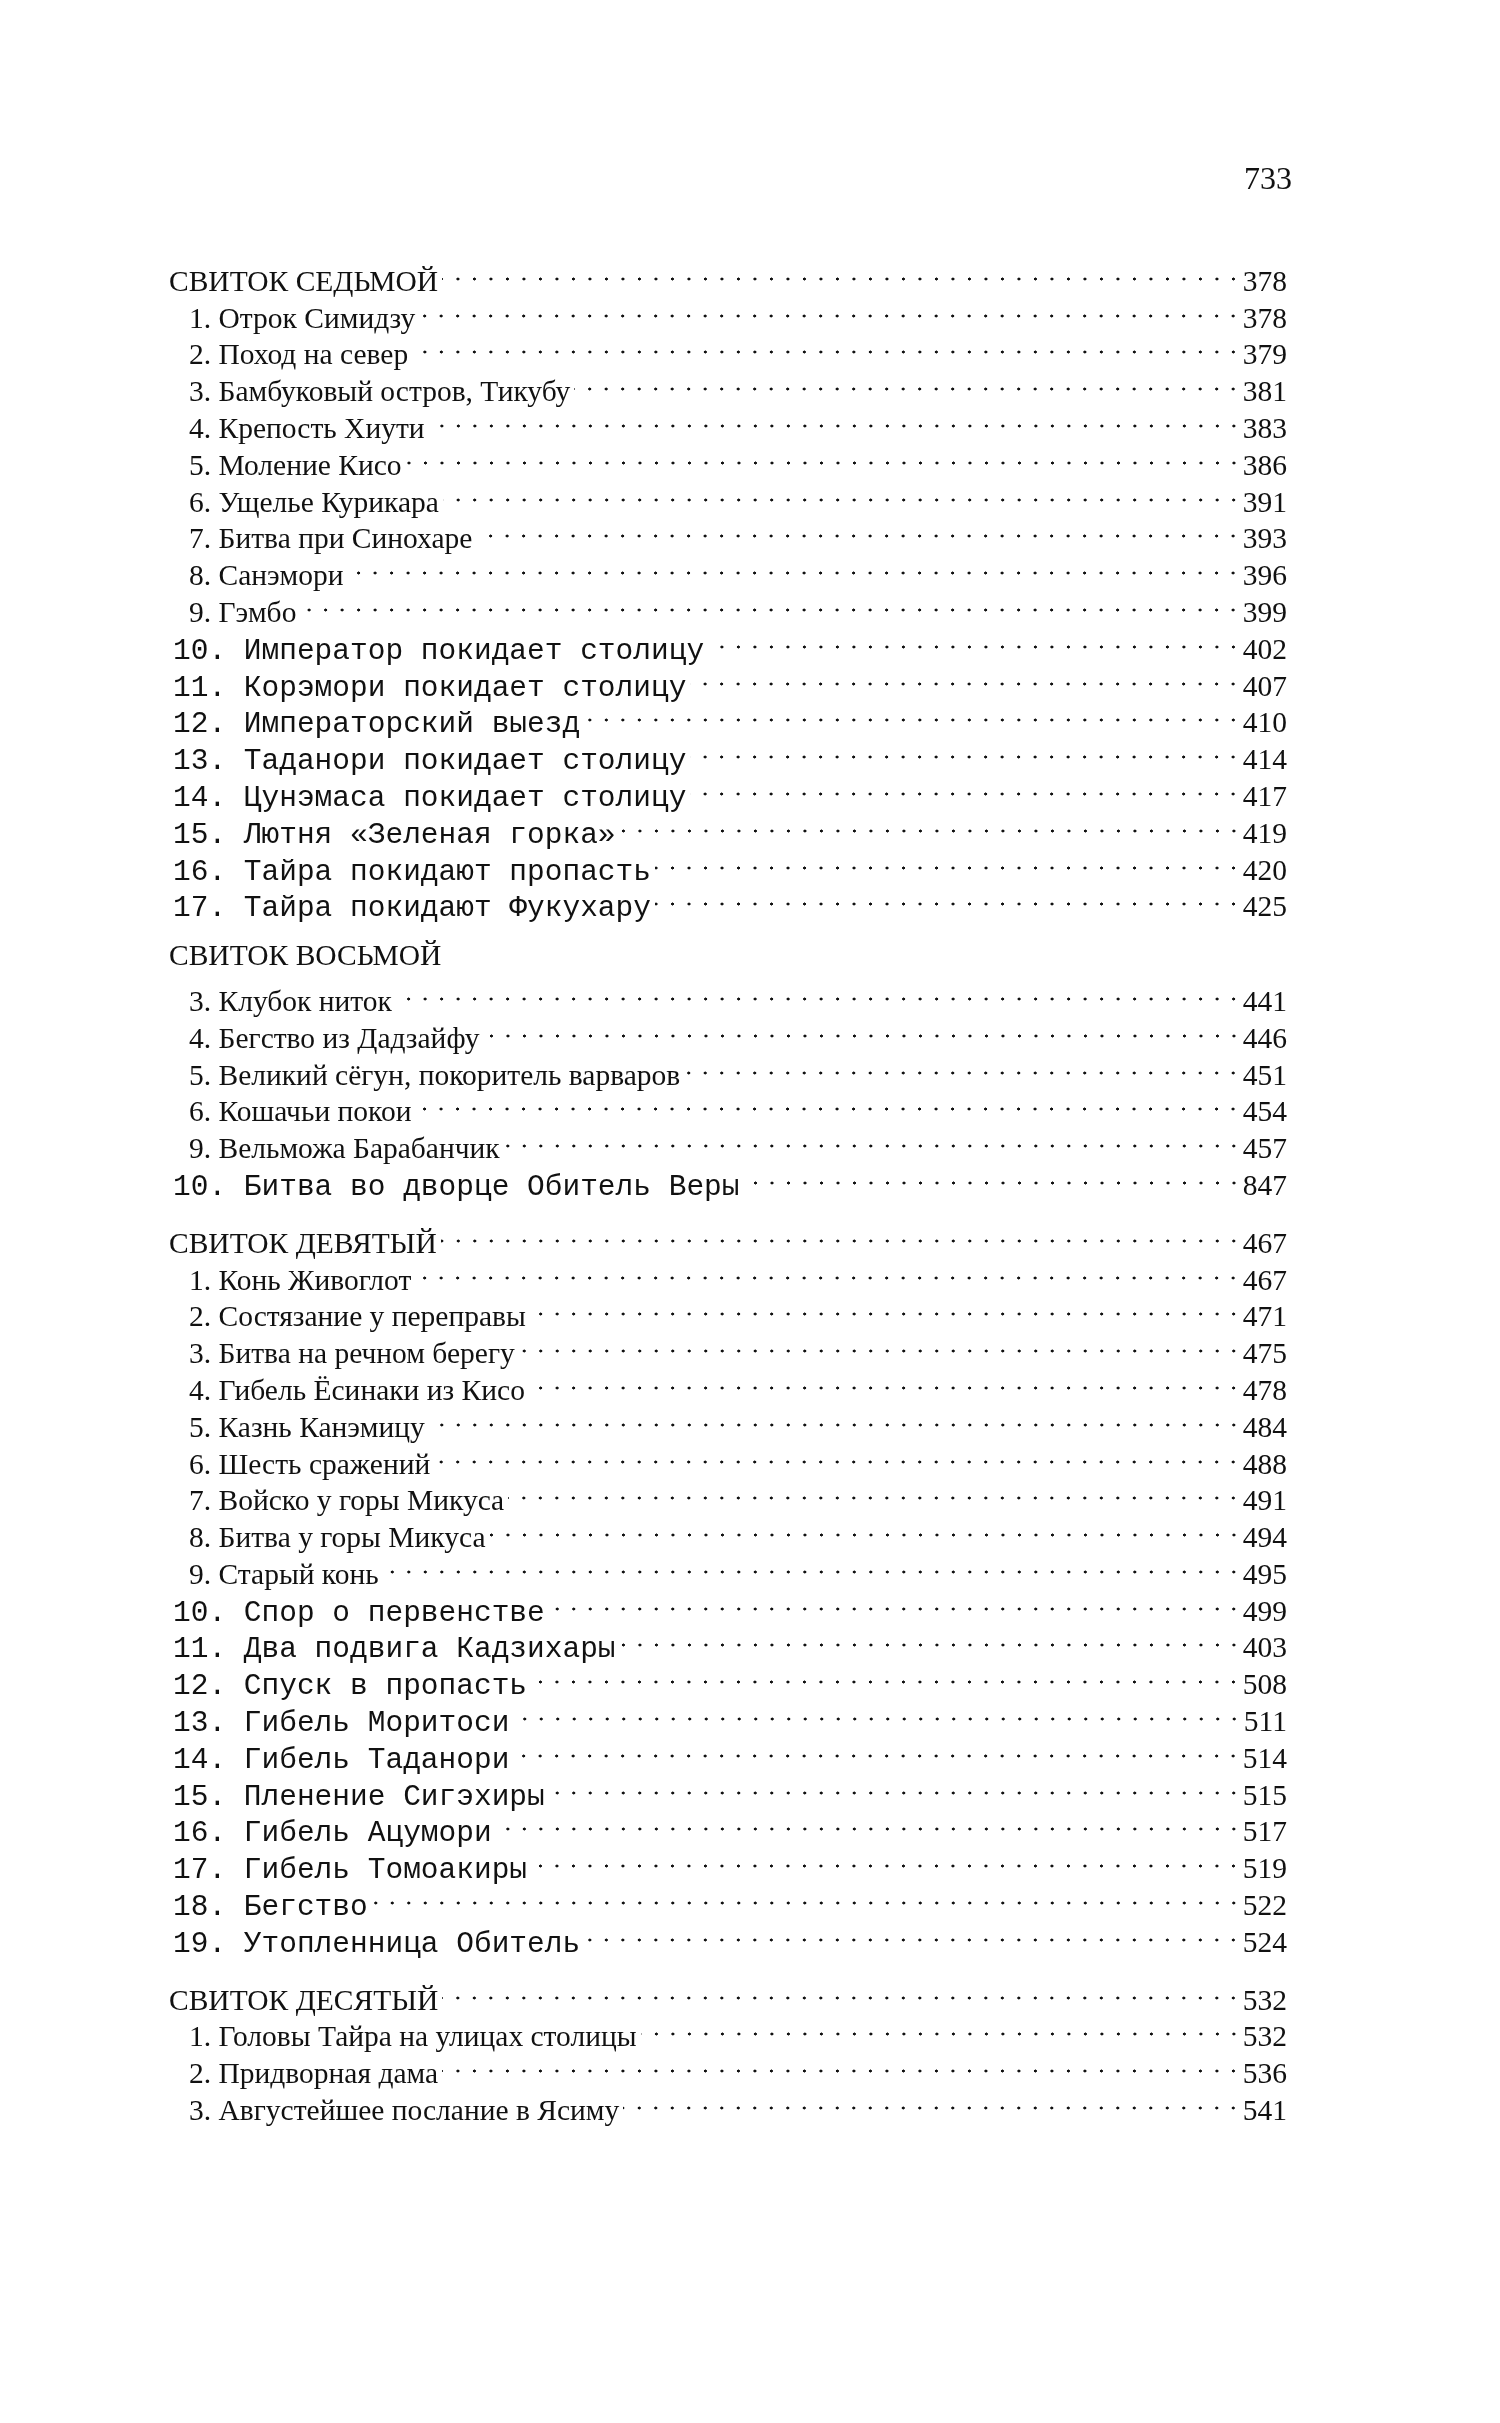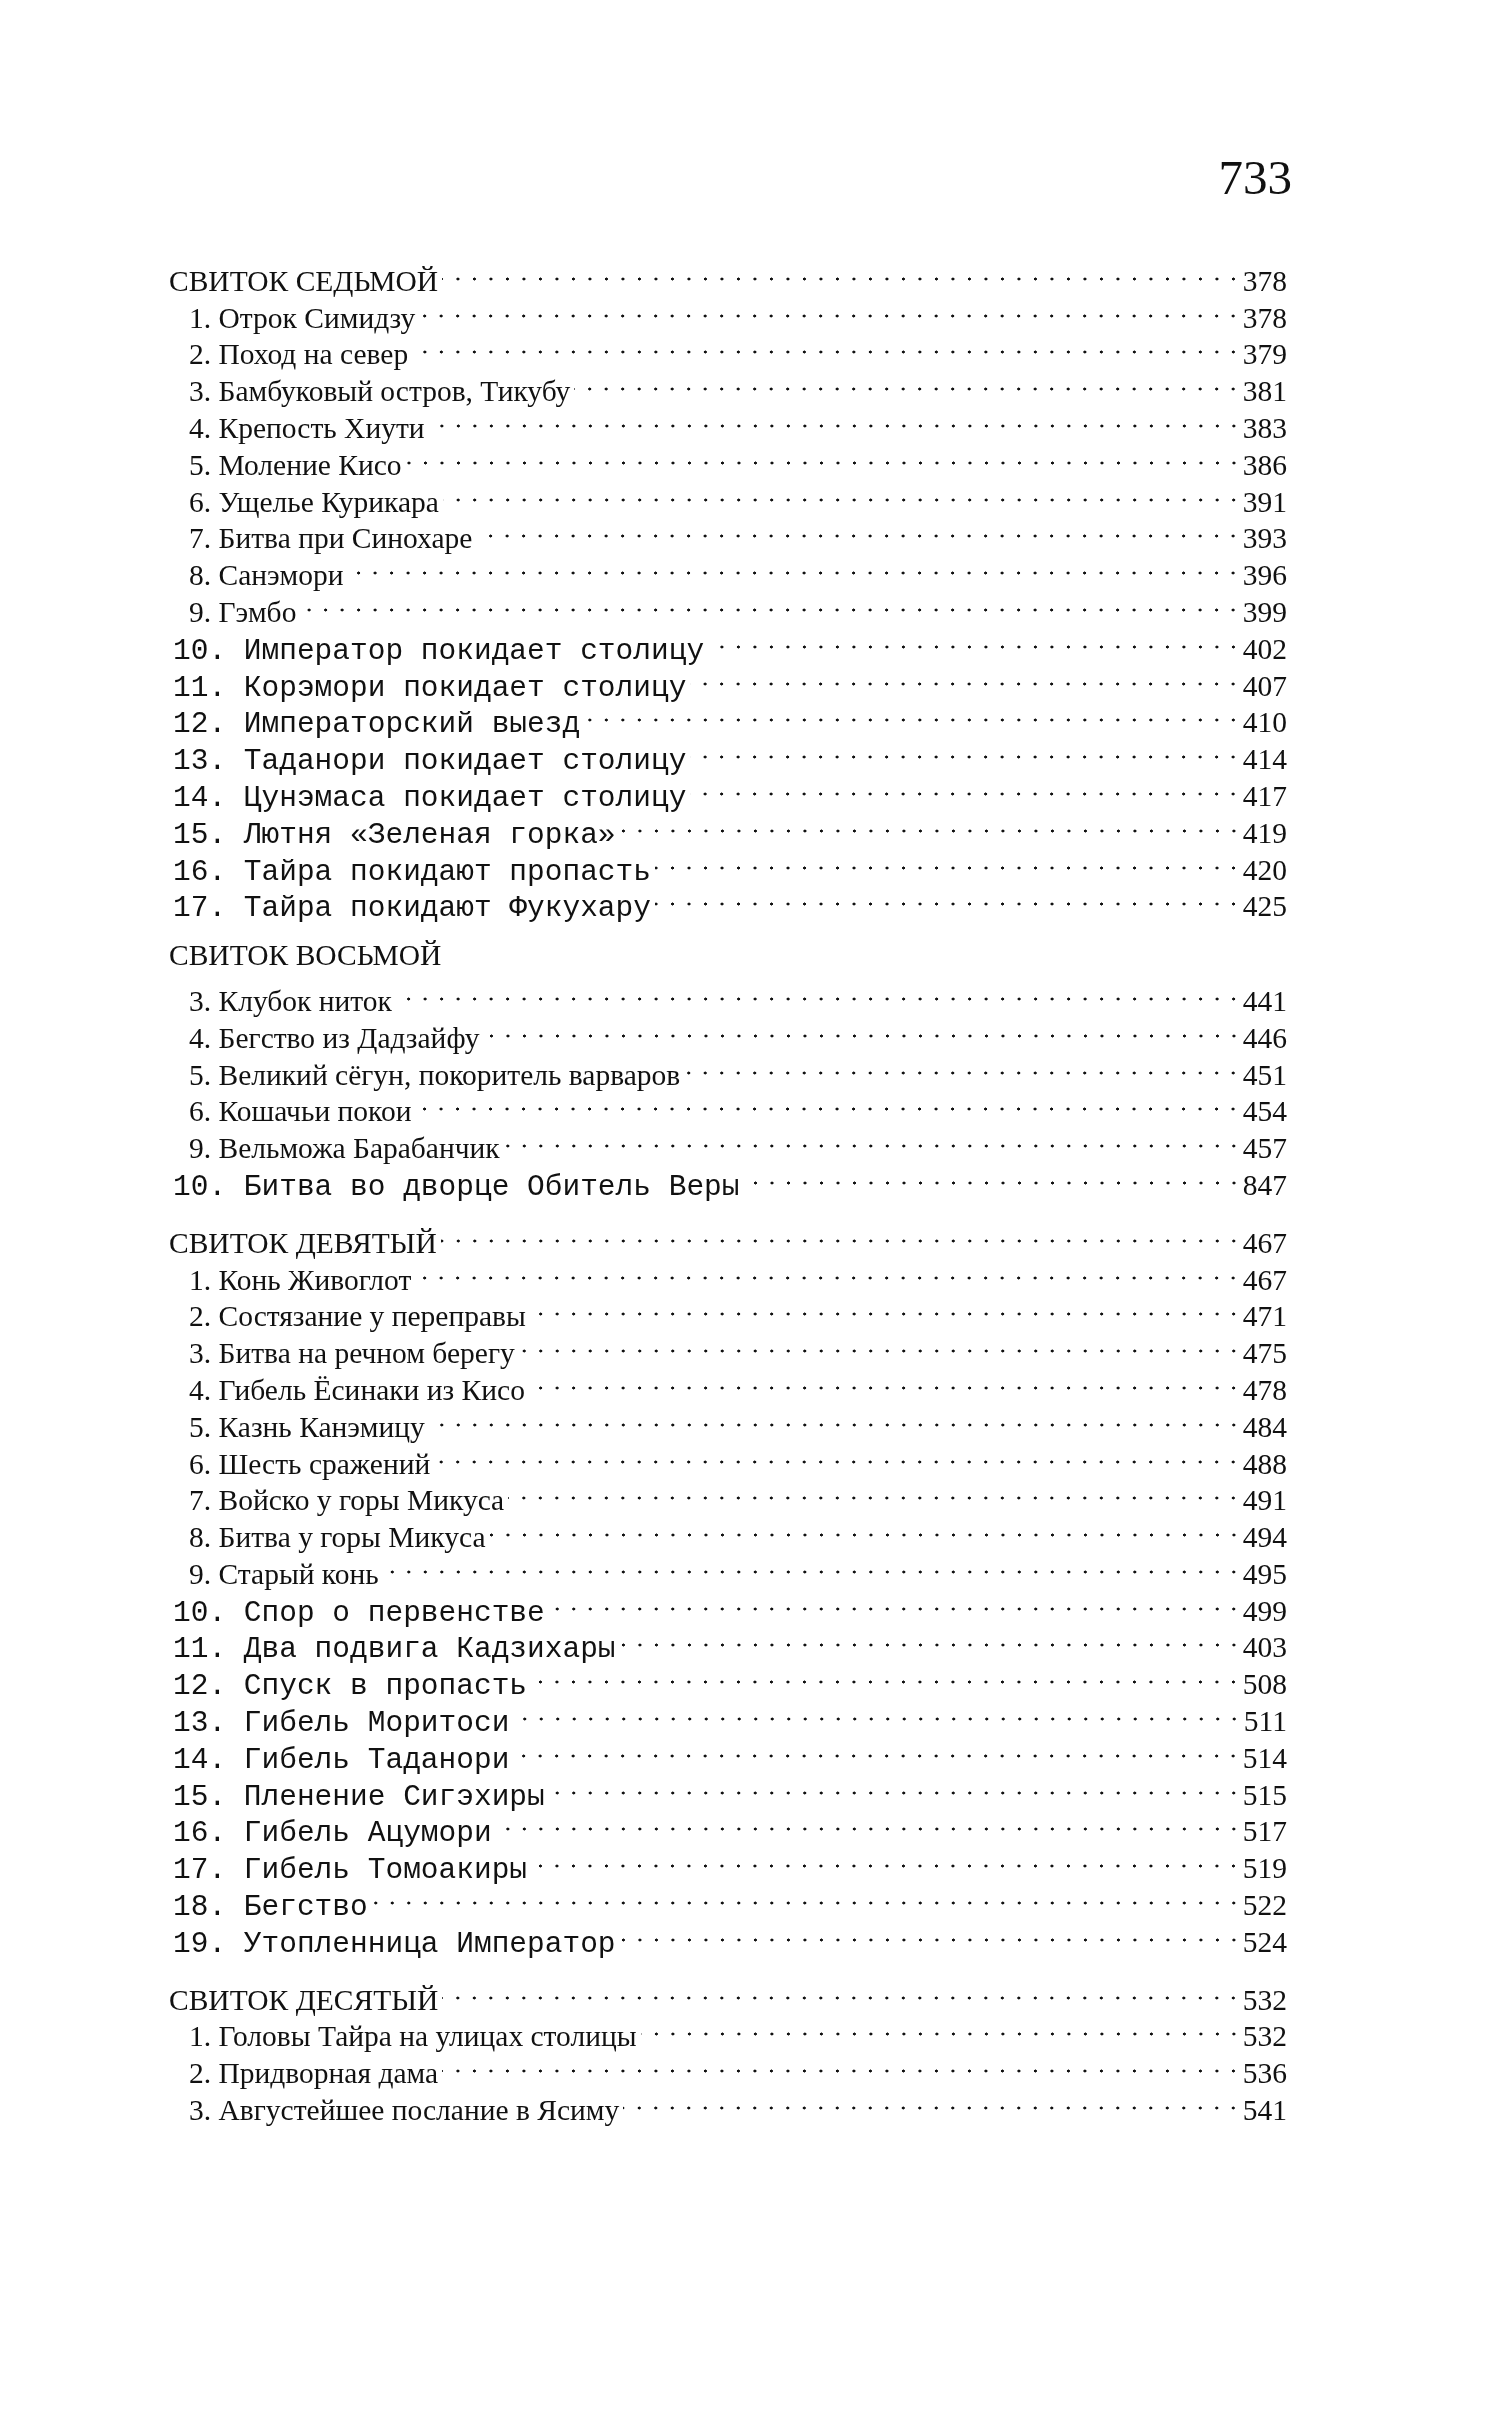--- a/index.html
+++ b/index.html
@@ -12,21 +12,21 @@
     height: 2423px;
     position: relative;
     overflow: hidden;
     font-family: "Liberation Serif", "DejaVu Serif", serif;
     color: #111111;
   }
   .page-number {
     position: absolute;
     top: 148px;
     right: 208px;
-    font-size: 49px;
+    font-size: 32px;
     line-height: 60px;
     letter-spacing: 0px;
   }
   .toc {
     position: absolute;
     left: 163px;
     top: 248px;
     width: 1130px;
   }
   .section {
@@ -299,21 +299,21 @@
         <span class="title"><span>17.</span> <span>Гибель Томоакиры</span></span>
         <span class="leader"></span>
         <span class="page">519</span>
       </div>
       <div class="row item two-digit">
         <span class="title"><span>18.</span> <span>Бегство</span></span>
         <span class="leader"></span>
         <span class="page">522</span>
       </div>
       <div class="row item two-digit">
-        <span class="title"><span>19.</span> <span>Утопленница Император</span></span>
+        <span class="title"><span>19.</span> <span>Утопленница Обитель</span></span>
         <span class="leader"></span>
         <span class="page">524</span>
       </div>
     </div>
     <div class="section">
       <div class="row heading">
         <span class="title">СВИТОК ДЕСЯТЫЙ</span>
         <span class="leader"></span>
         <span class="page">532</span>
       </div>

